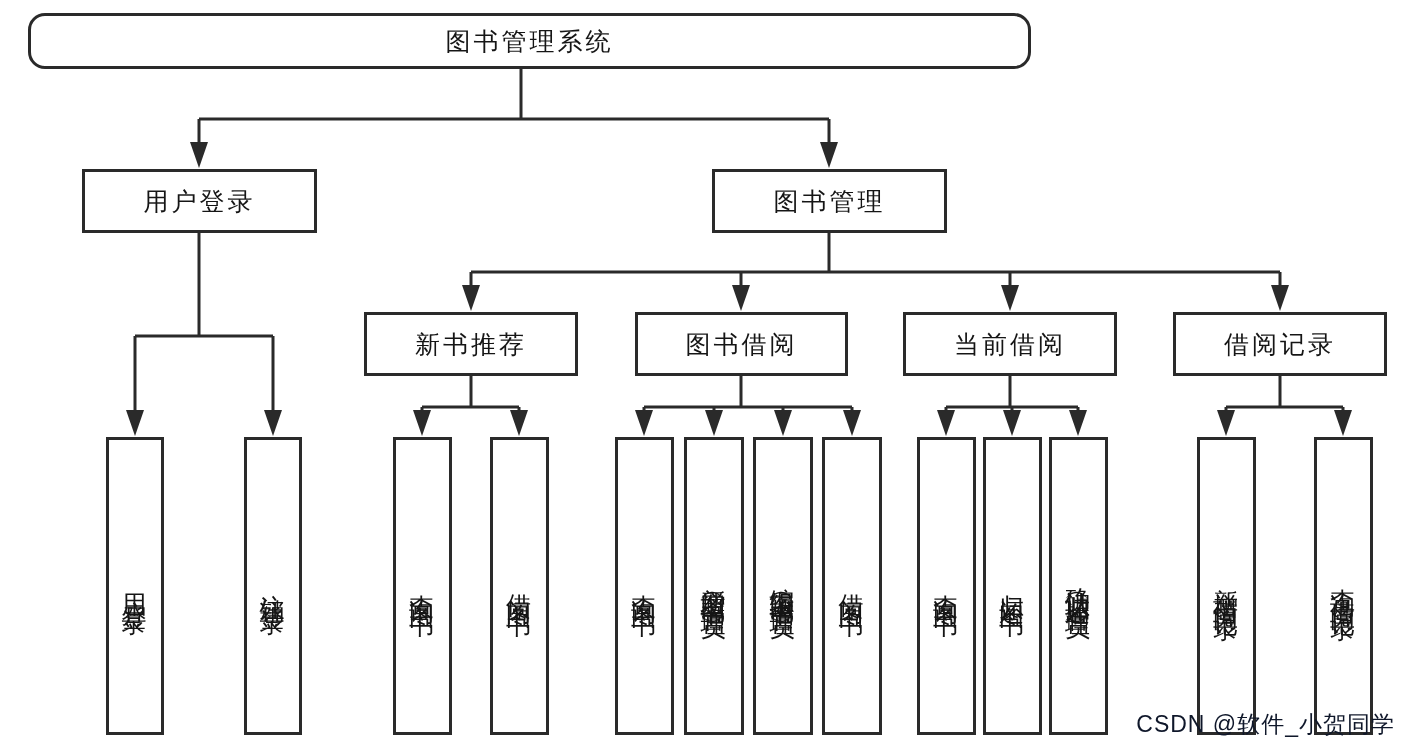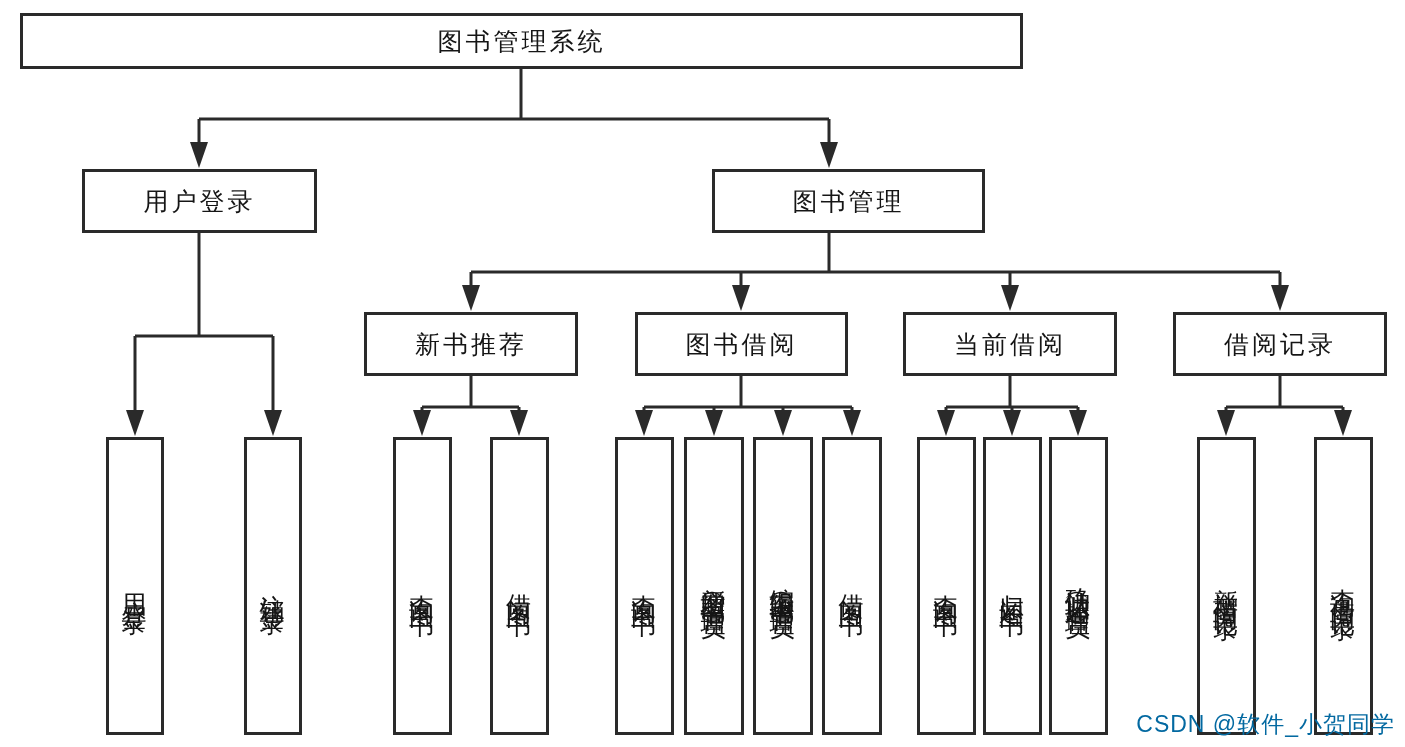--- a/index.html
+++ b/index.html
@@ -47,21 +47,21 @@
     font-size: 25px;
     letter-spacing: 6px;
     color: #151515;
   }
   .watermark {
     position: absolute;
     right: 10px;
     top: 709px;
     font-size: 23px;
     letter-spacing: 1px;
-    color: #0369a1;
+    color: #0f172a;
     z-index: 20;
     white-space: nowrap;
   }
 </style>
 </head>
 <body>
 
 <div id="canvas">
 
   <svg id="connectors" viewBox="0 0 1405 747" xmlns="http://www.w3.org/2000/svg">
@@ -95,24 +95,24 @@
       <use href="#arrhead" x="783" y="436"></use>
       <use href="#arrhead" x="852" y="436"></use>
       <use href="#arrhead" x="946" y="436"></use>
       <use href="#arrhead" x="1012" y="436"></use>
       <use href="#arrhead" x="1078" y="436"></use>
       <use href="#arrhead" x="1226" y="436"></use>
       <use href="#arrhead" x="1343" y="436"></use>
     </g>
   </svg>
 
-  <div class="hnode" style="left:20px; top:13px; width:1003px; height:56px;">图书管理系统</div>
+  <div class="hnode" style="left:28px; top:13px; width:1003px; height:56px;border-radius:17px;">图书管理系统</div>
 
   <div class="hnode" style="left:82px; top:169px; width:235px; height:64px;">用户登录</div>
-  <div class="hnode" style="left:712px; top:169px; width:273px; height:64px;">图书管理</div>
+  <div class="hnode" style="left:712px; top:169px; width:235px; height:64px;">图书管理</div>
 
   <div class="hnode" style="left:635px; top:312px; width:213px; height:64px;">图书借阅</div>
   <div class="hnode" style="left:364px; top:312px; width:214px; height:64px;">新书推荐</div>
   <div class="hnode" style="left:1173px; top:312px; width:214px; height:64px;">借阅记录</div>
   <div class="hnode" style="left:903px; top:312px; width:214px; height:64px;">当前借阅</div>
 
   <div class="vnode" style="left:106px; top:437px; width:58px; height:298px;">用户登录</div>
   <div class="vnode" style="left:244px; top:437px; width:58px; height:298px;">注销登录</div>
 
   <div class="vnode" style="left:393px; top:437px; width:59px; height:298px;">查询图书</div>

